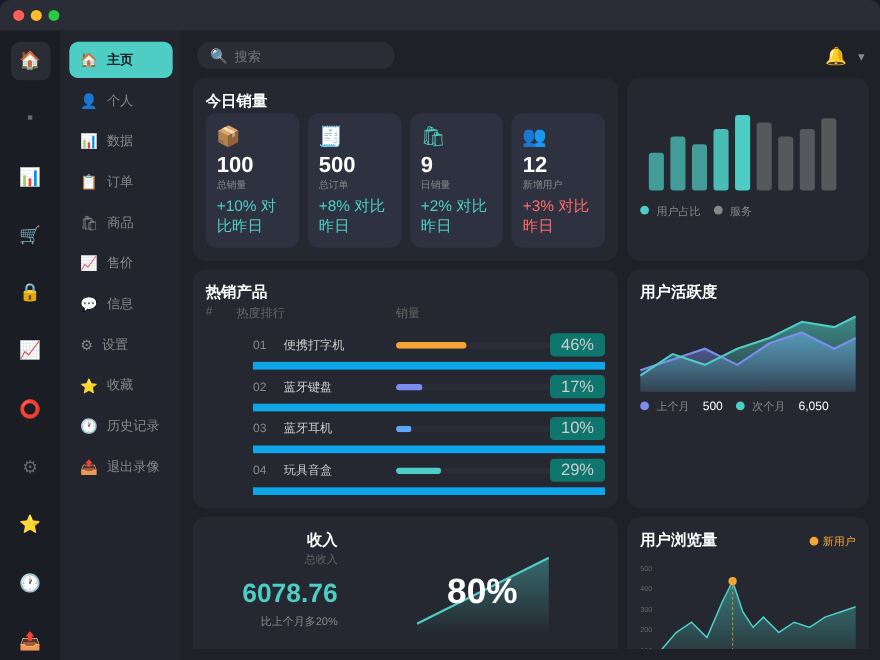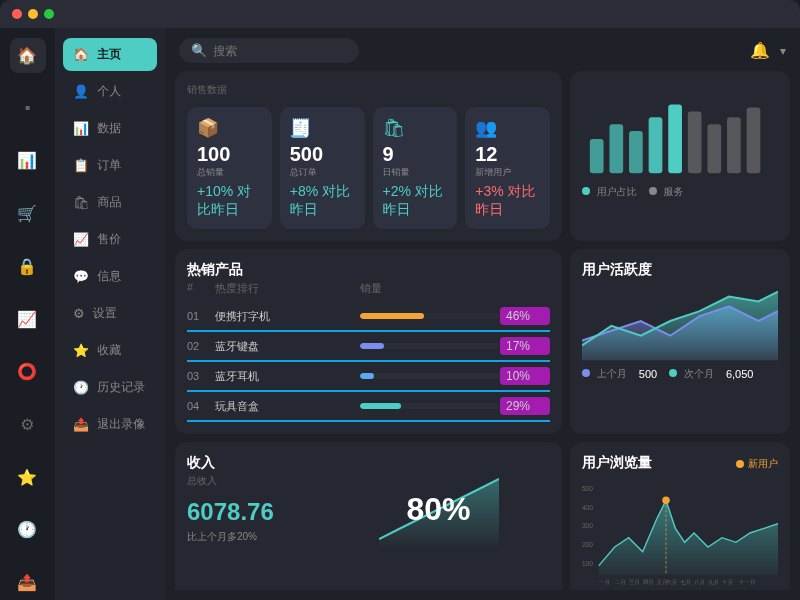--- a/index.html
+++ b/index.html
@@ -174,32 +174,32 @@
       grid-row: 1;
     }
 
     
     .hot-products-card {
       grid-column: 1;
       grid-row: 2;
     }
     .products-table { width: 100%; font-size: 11px; }
     .products-table .thead { display: grid; grid-template-columns: 28px 1fr 140px 50px; color: #666; margin-bottom: 6px; }
-    .products-table .trow { display: grid; grid-template-columns: 28px 1fr 140px 50px; align-items: center; padding: 5px 0; border-bottom: 2px solid #0ea5e9; }
+    .products-table .trow { display: grid; grid-template-columns: 28px 1fr 140px 50px; align-items: center; padding: 5px 0; border-bottom: 7px solid #0ea5e9; margin-left: 43px; }
     .trow .rank { color: #888; font-size: 11px; }
     .trow .name { color: #ccc; }
     .bar-container { height: 6px; background: #2a2d35; border-radius: 3px; overflow: hidden; }
     .bar-fill { height: 100%; border-radius: 3px; }
     .sales-badge {
-      background: #a21caf;
+      background: #0f766e;
       color: #ccc;
       border-radius: 4px;
       padding: 2px 6px;
-      font-size: 12px;
-      text-align: left;
+      font-size: 15px;
+      text-align: center;
     }
 
     
     .activity-card {
       grid-column: 2;
       grid-row: 2;
     }
 
     
     .revenue-card {
@@ -309,21 +309,21 @@
       </div>
       <div class="top-bar-right">
         <span style="font-size:16px;">🔔</span>
         <span style="font-size:12px;">▾</span>
       </div>
     </div>
 
     <div class="dashboard-grid">
 
       <div class="card sales-card">
-        <div class="card-subtitle">销售数据</div>
+        <div class="card-title">今日销量</div>
         <div class="sales-metrics">
           <div class="metric-item">
             <div class="metric-icon" style="color:#f4a436;">📦</div>
             <div class="metric-value">100</div>
             <div class="metric-label">总销量</div>
             <div class="metric-change up">+10% 对比昨日</div>
           </div>
           <div class="metric-item">
             <div class="metric-icon" style="color:#7b8ef0;">🧾</div>
             <div class="metric-value">500</div>
@@ -444,21 +444,21 @@
           <span style="font-size:11px; color:#fff;">500</span>
           <span>
             <span class="legend-dot" style="background:#4ecdc4;"></span>
             <span>次个月</span>
           </span>
           <span style="font-size:11px; color:#fff;">6,050</span>
         </div>
       </div>
 
       <div class="card revenue-card" style="flex-direction:column; align-items:flex-start;">
-        <div style="display:flex; width:100%; gap:20px; align-items:flex-start;">
+        <div style="display:flex; width:100%; gap:20px; align-items:flex-start;text-align:right;">
           <div class="revenue-left">
             <div class="card-title">收入</div>
             <div class="card-subtitle">总收入</div>
             <div class="revenue-amount">
               <span>6078.76</span>
             </div>
             <div class="revenue-change">比上个月多20%</div>
           </div>
           <div class="revenue-chart" style="flex:1; display:flex; align-items:center; justify-content:center; padding-top:15px;">
             <svg width="120" height="80" viewBox="0 0 120 80">

